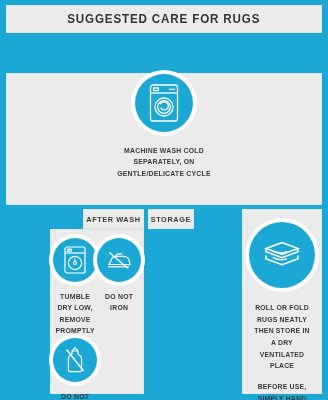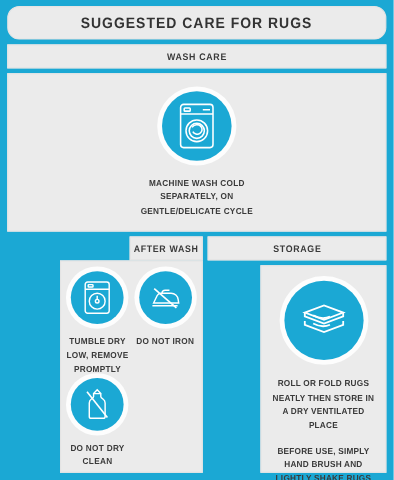--- a/index.html
+++ b/index.html
@@ -19,21 +19,20 @@
   
   .panel {
     background: #ebebeb;
     border: 1px solid #e4e4e4;
   }
   .title-bar {
     height: 28px;
     display: flex;
     align-items: center;
     justify-content: center;
-    border-radius: 10px;
   }
   .title-text {
     font-size: 12.5px;
     font-weight: bold;
     letter-spacing: 0.9px;
     color: #333333;
     transform: scaleX(0.93);
     white-space: nowrap;
   }
   .section-head {
@@ -50,21 +49,21 @@
     transform: scaleX(0.92);
     white-space: nowrap;
   }
   
   .wash-body {
     height: 132px;
     display: flex;
     align-items: flex-start;
     justify-content: center;
     gap: 14px;
-    padding-top: 14px;
+    margin-top: 36px;
   }
   .cell {
     display: flex;
     flex-direction: column;
     align-items: center;
     width: 104px;
   }
   .badge {
     border-radius: 50%;
     background: #1ba8d4;
@@ -88,21 +87,21 @@
   }
   .caption-tight { margin-top: 9px; }
   
   .lower {
     flex: 1;
     display: flex;
     gap: 4px;
     min-height: 0;
   }
   .col-left  { width: 163px; display: flex; flex-direction: column; gap: 0; align-items: flex-end; }
-  .col-right { flex: 1;      display: flex; flex-direction: column; gap: 4px; }
+  .col-right { flex: 1;      display: flex; gap: 4px; }
   .col-body {
     flex: 1;
     display: flex;
     flex-direction: column;
     min-height: 0;
     margin-left: 44px;
   }
   .grid2 {
     flex: 1;
     display: grid;
@@ -134,23 +133,20 @@
 </style>
 </head>
 <body>
 
 <div class="infographic">
 
   <div class="panel title-bar">
     <span class="title-text">SUGGESTED CARE FOR RUGS</span>
   </div>
 
-  <div class="panel section-head">
-    <span class="section-head-text">WASH CARE</span>
-  </div>
 
   <div class="panel wash-body">
 
     <div class="cell">
       <div class="badge badge-lg">
         <svg width="34" height="40" viewBox="0 0 34 40" fill="none" stroke="#ffffff" stroke-width="1.3">
           <rect x="3.5" y="2" width="27" height="36" rx="2.5"></rect>
           <line x1="3.5" y1="10" x2="30.5" y2="10"></line>
           <rect x="6.5" y="5" width="5" height="2.6" rx="0.6"></rect>
           <line x1="22" y1="6.4" x2="28" y2="6.4"></line>

